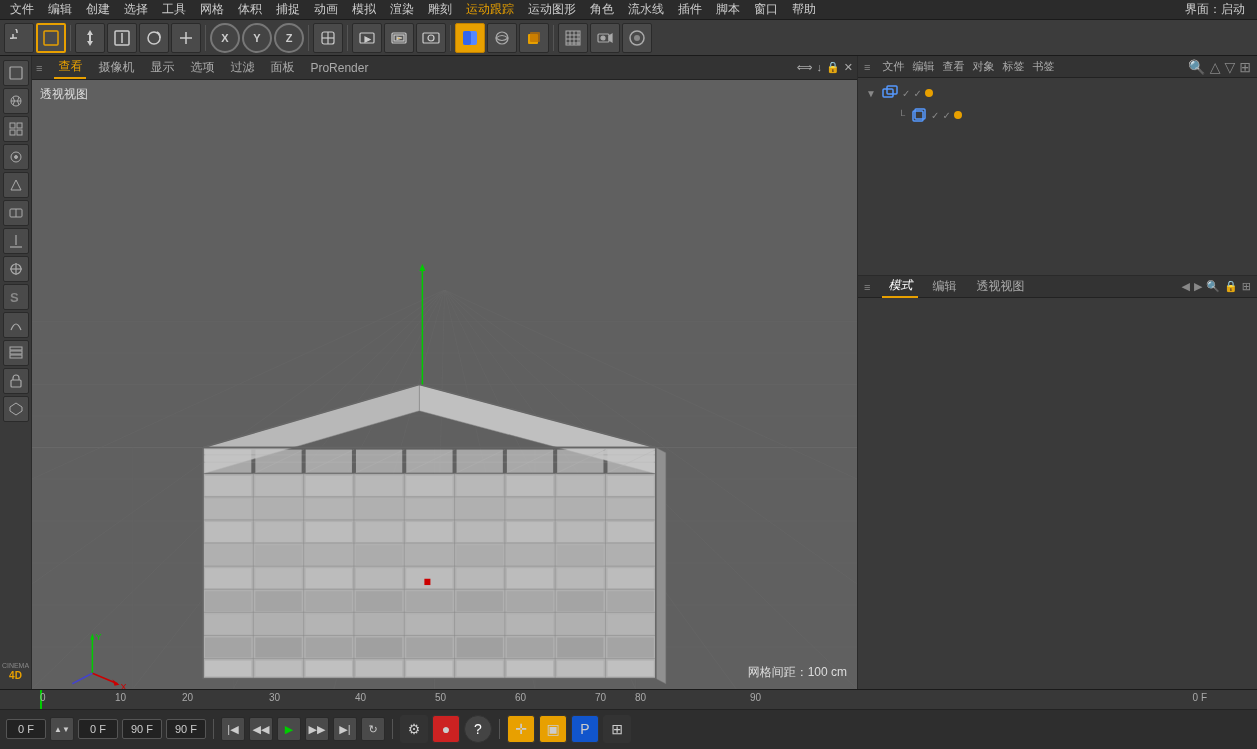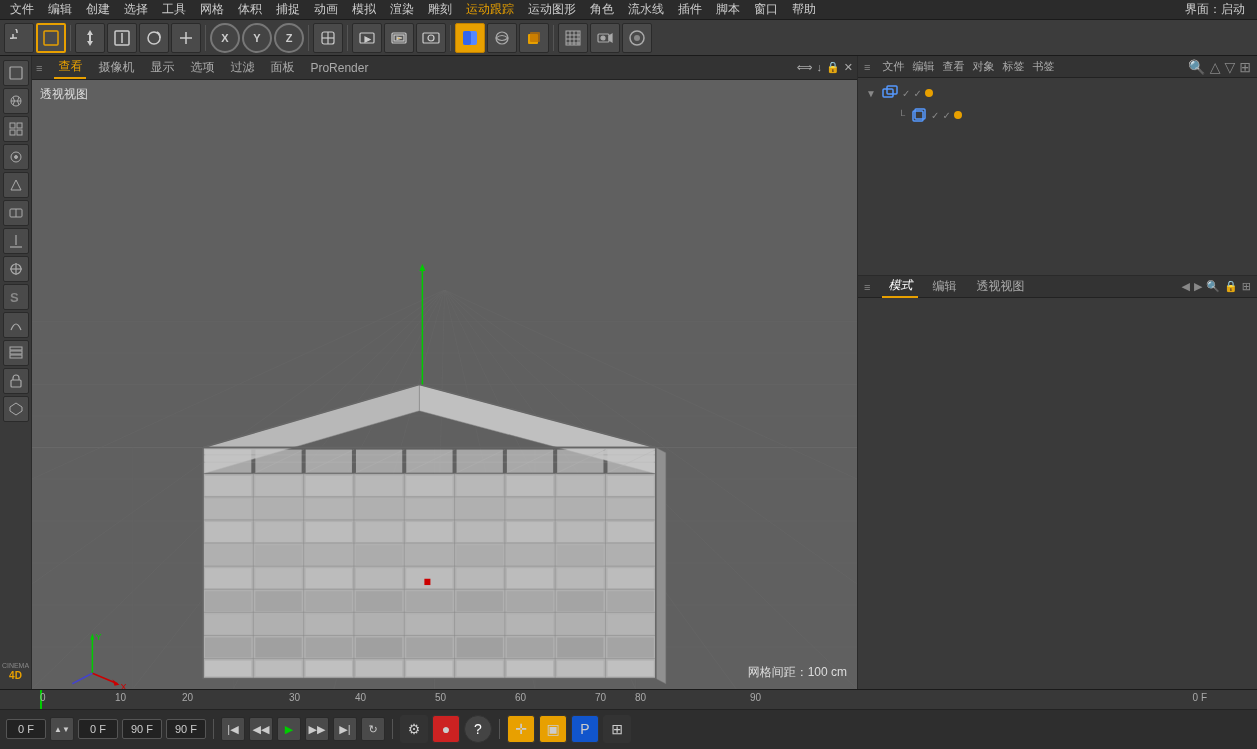--- a/index.html
+++ b/index.html
@@ -912,21 +912,21 @@
 
 </div>
 
 <div id="timeline">
 
   <div id="timeline-ruler">
     <div class="tl-playhead"></div>
     <span class="tl-marker" style="left:40px;">0</span>
     <span class="tl-marker" style="left:115px;">10</span>
     <span class="tl-marker" style="left:182px;">20</span>
-    <span class="tl-marker" style="left:289px;">30</span>
+    <span class="tl-marker" style="left:269px;">30</span>
     <span class="tl-marker" style="left:355px;">40</span>
     <span class="tl-marker" style="left:435px;">50</span>
     <span class="tl-marker" style="left:515px;">60</span>
     <span class="tl-marker" style="left:595px;">70</span>
     <span class="tl-marker" style="left:635px;">80</span>
     <span class="tl-marker" style="left:750px;">90</span>
     <span class="tl-marker" style="right:50px;">0 F</span>
   </div>
 
   <div id="timeline-controls">

